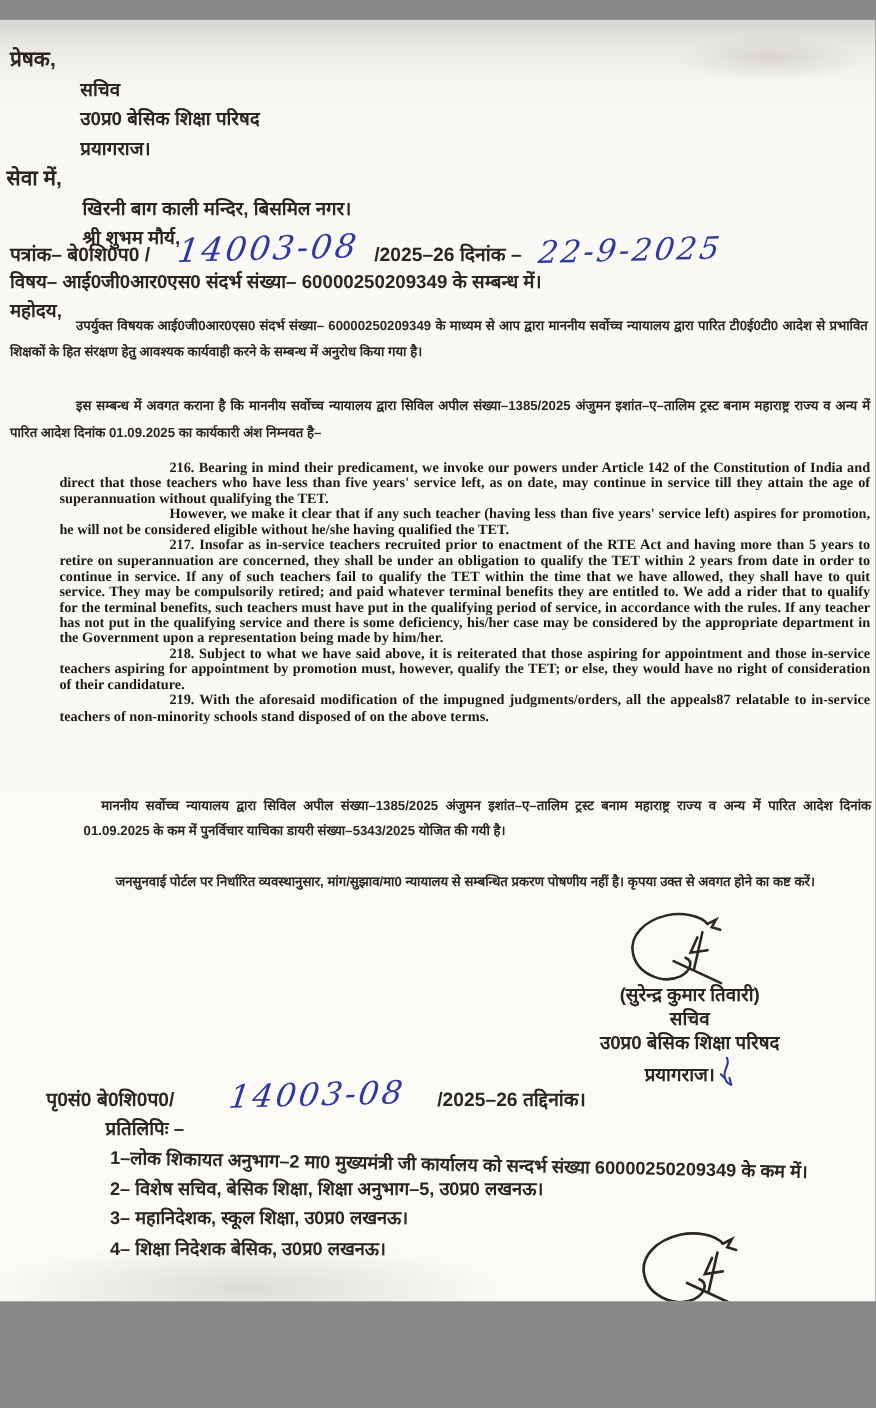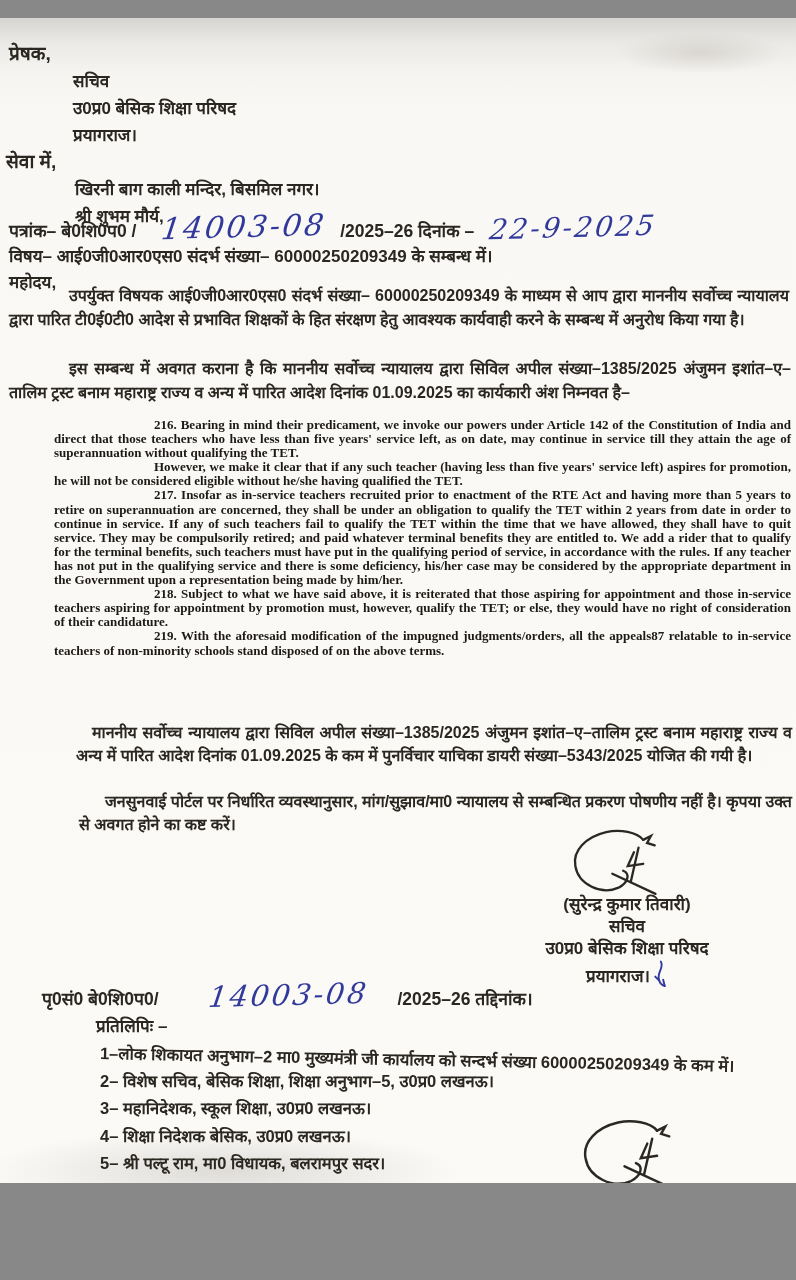--- a/index.html
+++ b/index.html
@@ -9,21 +9,21 @@
       radial-gradient(ellipse 340px 60px at 28% 99%, rgba(150,144,136,.28), transparent 70%),
       radial-gradient(ellipse 120px 30px at 88% 3%, rgba(150,146,140,.25), transparent 70%),
       linear-gradient(180deg,#d7d5d2 0px,#eceae6 26px,#f6f4f1 55px,#faf8f5 90px,#fbfaf7 100%);
     color:#29251f;
     font-family:"Liberation Sans","DejaVu Sans",sans-serif;
   }
   .blk{position:absolute;}
   .hi{font-weight:600;color:#2a2620;}
   .lbl{font-size:19px;}
   .ln{font-size:17px;line-height:27px;}
-  .para{font-size:16px;line-height:24px;text-align:justify;}
+  .para{font-size:12px;line-height:24px;text-align:justify;}
   .ind{ text-indent:60px;}
   .quote{
     font-family:"Liberation Serif","DejaVu Serif",serif;font-weight:bold;
     font-size:13px;line-height:14.1px;color:#1d1a16;text-align:justify;
   }
   .quote p{margin:0;text-indent:100px;}
   .hw{
     color:#31399b;font-family:"DejaVu Serif","Liberation Serif",serif;font-style:italic;
     display:inline-block;transform:skewX(-9deg) rotate(-1.5deg);letter-spacing:2.5px;font-weight:500;
   }
@@ -109,21 +109,20 @@
     <span class="hw" style="font-size:29px;margin:0 30px 0 50px;position:relative;top:2px">14003-08</span>
     <span class="hi">/2025–26 तद्दिनांक।</span>
   </div>
   <div class="blk hi copylabel" style="left:96px;top:996px">प्रतिलिपिः –</div>
 
   <ol class="blk copies hi" style="left:100px;top:1022px">
     <li>1–लोक शिकायत अनुभाग–2 मा0 मुख्यमंत्री जी कार्यालय को सन्दर्भ संख्या 60000250209349 के कम में।</li>
     <li>2– विशेष सचिव, बेसिक शिक्षा, शिक्षा अनुभाग–5, उ0प्र0 लखनऊ।</li>
     <li>3– महानिदेशक, स्कूल शिक्षा, उ0प्र0 लखनऊ।</li>
     <li>4– शिक्षा निदेशक बेसिक, उ0प्र0 लखनऊ।</li>
-    <li>5– श्री पल्टू राम, मा0 विधायक, बलरामपुर सदर।</li>
   </ol>
 
   <div class="blk sig" style="left:505px;top:1102px">
     <svg class="scribble" width="122" height="78" viewBox="0 0 150 96">
       <g fill="none" stroke="#2b2823" stroke-width="3" stroke-linecap="round">
         <path d="M96 18 C88 8 66 4 48 8 C22 14 4 32 8 52 C12 76 42 90 64 80 C76 74 80 62 70 58"></path>
         <path d="M96 18 l10 -5 l-5 9 l10 3"></path>
         <path d="M84 34 l-8 18 l20 -3"></path>
         <path d="M90 28 l-10 44"></path>
         <path d="M56 62 L112 88"></path>

